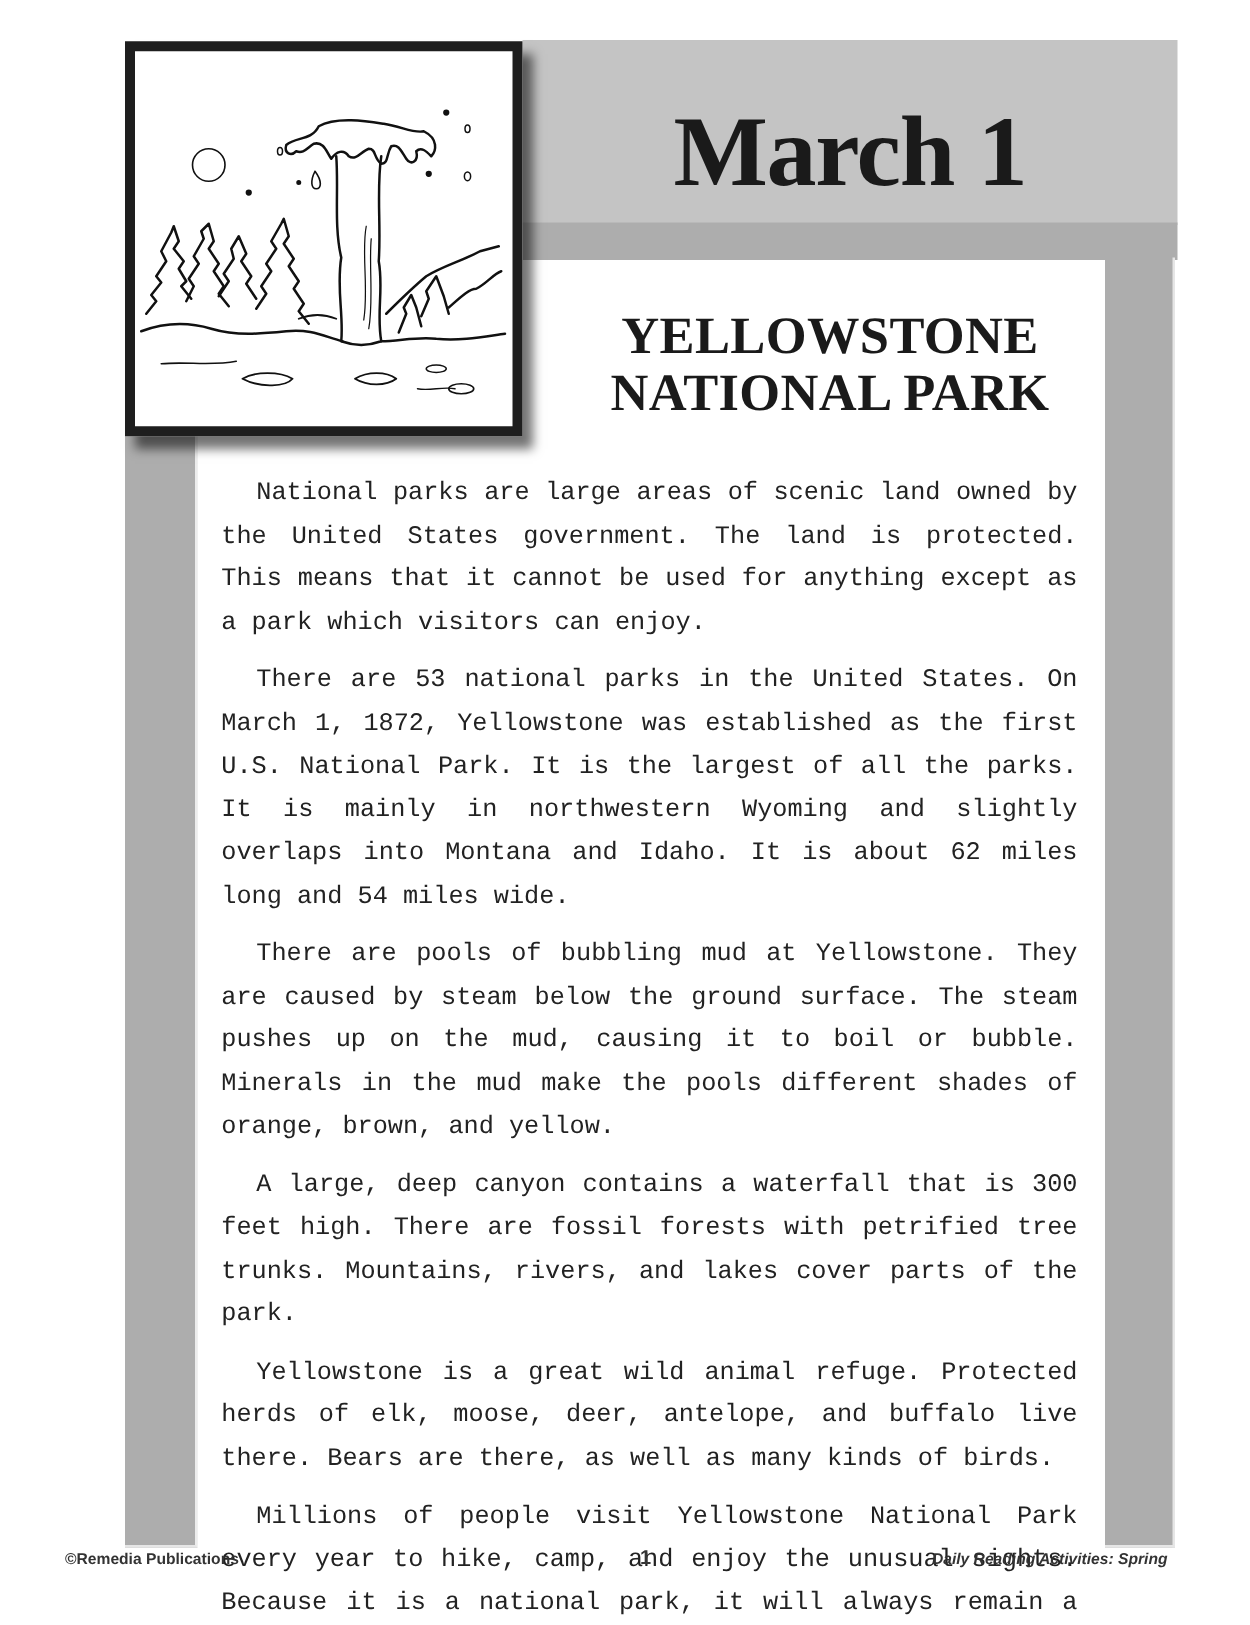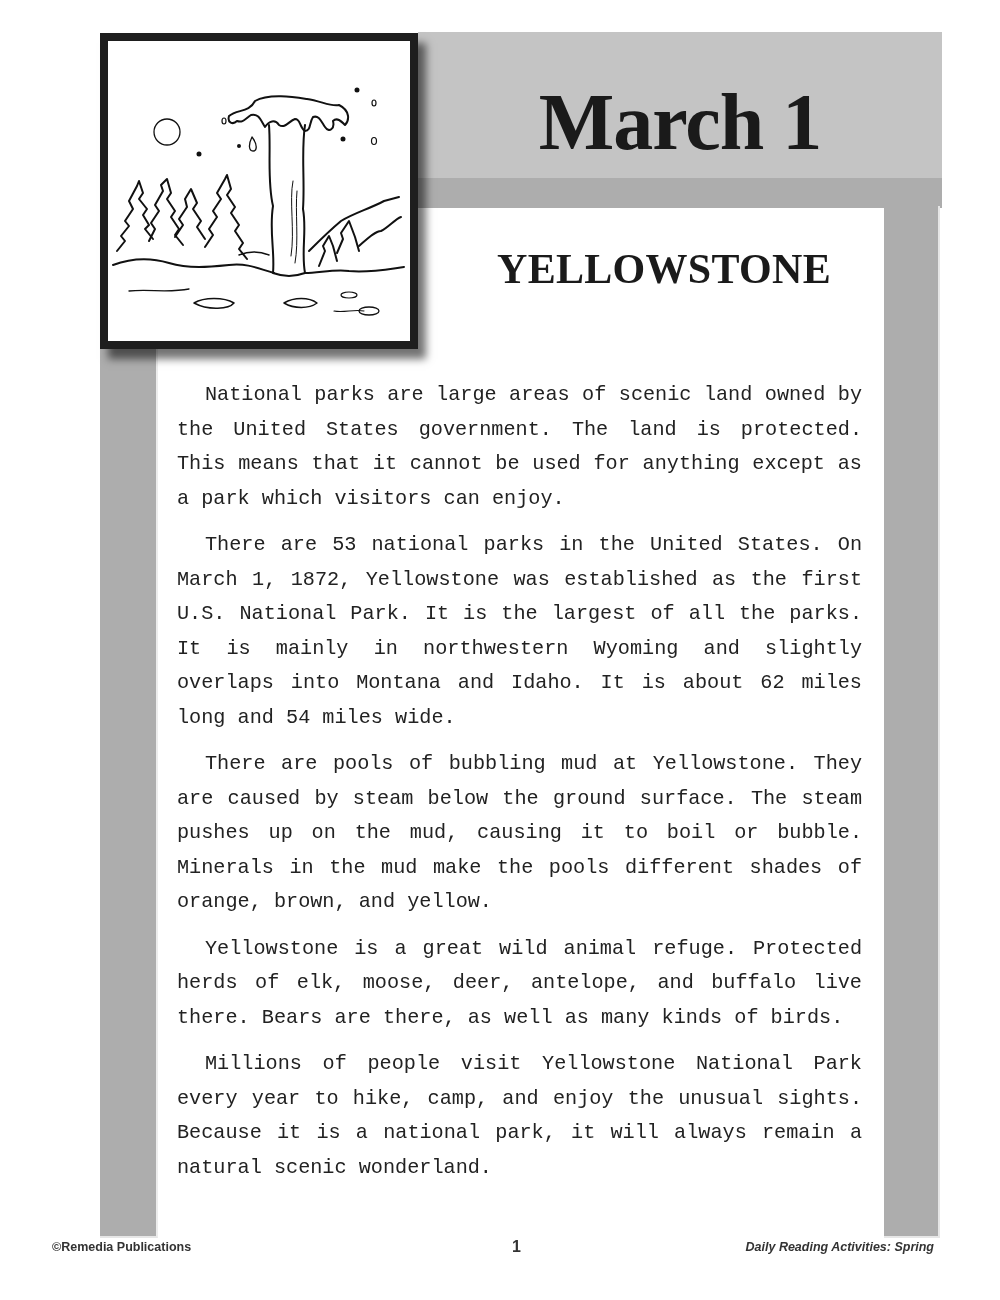--- a/index.html
+++ b/index.html
@@ -75,26 +75,28 @@
     <path d="M85 262 C95 256,115 256,125 262 C120 268,100 270,85 262 Z" stroke-width="1.5"></path>
     <path d="M175 262 C185 256,200 256,208 262 C200 268,185 268,175 262 Z" stroke-width="1.5"></path>
     <ellipse cx="260" cy="270" rx="10" ry="4" stroke-width="1.3"></ellipse>
     <ellipse cx="240" cy="254" rx="8" ry="3" stroke-width="1.2"></ellipse>
     <path d="M225 270 C235 272,245 268,255 270" stroke-width="1.2"></path>
   </svg>
 </div>
 
 <h2 class="article-title">
   <span>YELLOWSTONE</span><br>
+  <span>NATIONAL PARK</span>
 </h2>
 
 <div class="article-body">
   <p>National parks are large areas of scenic land owned by the United States government. The land is protected. This means that it cannot be used for anything except as a park which visitors can enjoy.</p>
   <p>There are 53 national parks in the United States. On March 1, 1872, Yellowstone was established as the first U.S. National Park. It is the largest of all the parks. It is mainly in northwestern Wyoming and slightly overlaps into Montana and Idaho. It is about 62 miles long and 54 miles wide.</p>
   <p>There are pools of bubbling mud at Yellowstone. They are caused by steam below the ground surface. The steam pushes up on the mud, causing it to boil or bubble. Minerals in the mud make the pools different shades of orange, brown, and yellow.</p>
+  <p>A large, deep canyon contains a waterfall that is 300 feet high. There are fossil forests with petrified tree trunks. Mountains, rivers, and lakes cover parts of the park.</p>
   <p>Yellowstone is a great wild animal refuge. Protected herds of elk, moose, deer, antelope, and buffalo live there. Bears are there, as well as many kinds of birds.</p>
   <p>Millions of people visit Yellowstone National Park every year to hike, camp, and enjoy the unusual sights. Because it is a national park, it will always remain a natural scenic wonderland.</p>
 </div>
 
 <div class="footer">
   <span class="footer-left">©Remedia Publications</span>
   <span class="footer-center">1</span>
   <span class="footer-right">Daily Reading Activities: Spring</span>
 </div>
 

